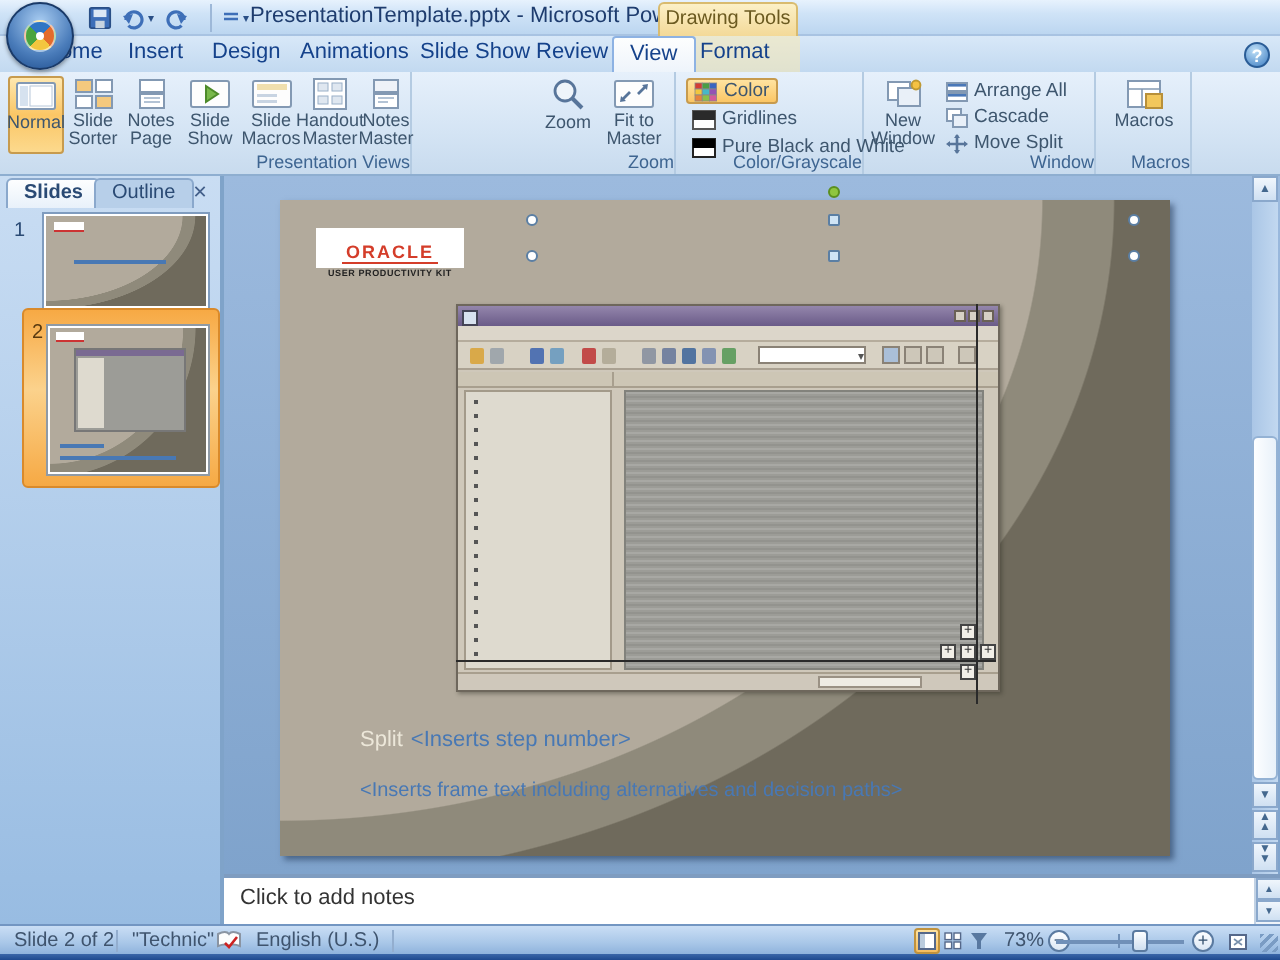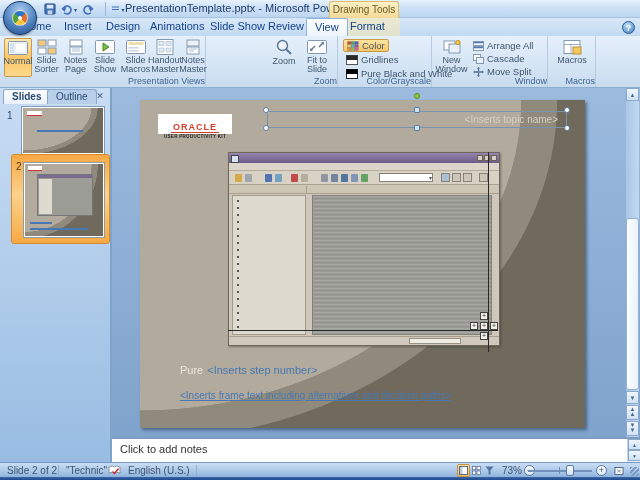--- a/index.html
+++ b/index.html
@@ -107,21 +107,21 @@
   .logo-t { font-size:9px; font-weight:bold; color:#d43d2a; letter-spacing:1px; line-height:9px;
     border-bottom:1px solid #d43d2a; display:inline-block; padding:0 2px; }
   .logo-s { font-size:4.5px; font-weight:bold; color:#222; letter-spacing:.3px; line-height:6px; }
   .topic-box { position:absolute; left:127px; top:11px; width:300px; height:17px; border:1px solid #7a93ad;
     color:#d5d1c4; font-size:10px; text-align:right; line-height:16px; padding-right:8px; }
   .handle { position:absolute; width:6px; height:6px; background:#fff; border:1px solid #5b7fa4; border-radius:50%; z-index:5; }
   .handle.sq { border-radius:1px; background:#cfe4f5; }
   .handle.rot { background:#8fc63f; border-color:#5b8f1f; }
   .step-line { position:absolute; left:40px; top:264px; font-size:11px; color:#ece7d9; }
   .step-blue { color:#4878b4; margin-left:4px; }
-  .frame-line { position:absolute; left:40px; top:290px; font-size:10px; color:#4878b4;text-decoration:underline; }
+  .frame-line { position:absolute; left:40px; top:290px; font-size:10px; color:#4878b4; }
 
   
   .shot { position:absolute; left:88px; top:52px; width:272px; height:194px; background:#cfc8ba;
     border:1px solid #6e675c; box-shadow:1px 1px 2px rgba(40,40,30,.4); }
   .sh-title { position:absolute; left:0; top:0; right:0; height:10px; background:linear-gradient(180deg,#9486ac,#6a5b88); }
   .sh-title::before { content:""; position:absolute; left:2px; top:2px; width:6px; height:6px; background:#d8e2ee; border:1px solid #445; }
   .sh-winbtn { position:absolute; top:2px; width:6px; height:6px; background:#d6d0c4; border:1px solid #6a6156; }
   .sh-menu { position:absolute; left:0; top:10px; right:0; height:8px; background:#dcd6ca; border-bottom:1px solid #b5ac9c; }
   .sh-restore { position:absolute; left:258px; top:24px; width:8px; height:7px; background:#d6d0c4; border:1px solid #6a6156; }
   .sh-tools { position:absolute; left:0; top:18px; right:0; height:14px; background:#d8d2c4; border-bottom:1px solid #aaa192; }
@@ -299,21 +299,21 @@
             <line x1="11" y1="10" x2="16" y2="15" stroke="#58759a" stroke-width="2"></line>
           </svg>
         <span>Zoom</span>
       </div>
       <div class="bigbtn" style="left:34px;width:34px">
         <svg class="ri" width="20" height="16" viewBox="0 0 20 16">
             <rect x="0.5" y="1.5" width="19" height="13" rx="1" fill="#fdfdfd" stroke="#8399b3"></rect>
             <path d="M4 11 L8 7 M16 4 L12 8" stroke="#58759a" stroke-width="1.4"></path>
             <path d="M3 12 l3 -.5 -2.5 -2.5 z M17 3 l-3 .5 2.5 2.5 z" fill="#58759a"></path>
           </svg>
-        <span>Fit to Slide</span>
+        <span>Fit to Master</span>
       </div>
       <div class="glabel">Zoom</div>
     </div>
 
     <div class="rgroup" style="left:338px;width:94px">
       <div class="smallrow active" style="left:5px;top:3px">
         <svg width="12" height="10" viewBox="0 0 12 10">
             <g stroke="#888" stroke-width=".4">
               <rect x="0.5" y="0.5" width="3.6" height="3" fill="#d43c34"></rect>
               <rect x="4.1" y="0.5" width="3.6" height="3" fill="#4a9e44"></rect>
@@ -421,21 +421,20 @@
 
   <div class="workspace">
 
     <div class="canvas">
 
       <div class="logo">
         <div class="logo-t">ORACLE</div>
         <div class="logo-s">USER PRODUCTIVITY KIT</div>
       </div>
 
-      <div class="topic-box">&lt;Inserts topic name&gt;</div>
       <div class="handle rot" style="left:274px;top:-7px"></div>
       <div class="handle" style="left:123px;top:7px"></div>
       <div class="handle" style="left:424px;top:7px"></div>
       <div class="handle" style="left:123px;top:25px"></div>
       <div class="handle" style="left:424px;top:25px"></div>
       <div class="handle sq" style="left:274px;top:7px"></div>
       <div class="handle sq" style="left:274px;top:25px"></div>
 
       <div class="shot">
         <div class="sh-title"></div>
@@ -474,21 +473,21 @@
 
       <div class="crop-h"></div>
       <div class="crop-v"></div>
       <div class="hsq" style="left:340px;top:212px"></div>
       <div class="hsq" style="left:330px;top:222px"></div>
       <div class="hsq" style="left:340px;top:222px"></div>
       <div class="hsq" style="left:350px;top:222px"></div>
       <div class="hsq" style="left:340px;top:232px"></div>
 
       <div class="step-line">
-        <span>Pure</span><span class="step-blue">&lt;Inserts step number&gt;</span>
+        <span>Split</span><span class="step-blue">&lt;Inserts step number&gt;</span>
       </div>
       <div class="frame-line">&lt;Inserts frame text including alternatives and decision paths&gt;</div>
     </div>
 
     <div class="vsb">
       <div class="sb-btn arr-up" style="top:0"></div>
       <div class="sb-thumb"></div>
       <div class="sb-btn arr-dn" style="top:303px"></div>
       <div class="sb-btn dbl dbl-up" style="top:317px;height:15px"></div>
       <div class="sb-btn dbl dbl-dn" style="top:333px;height:15px"></div>

